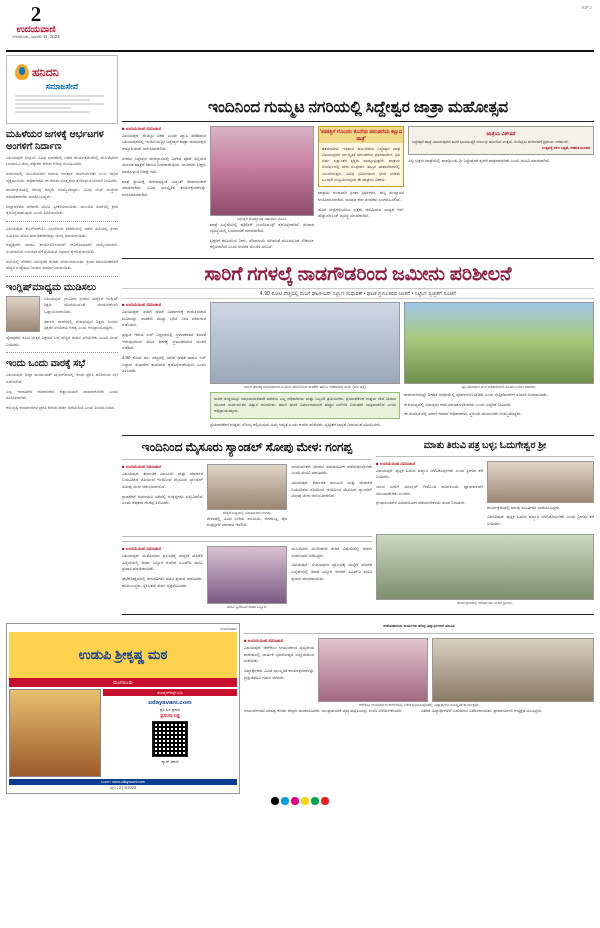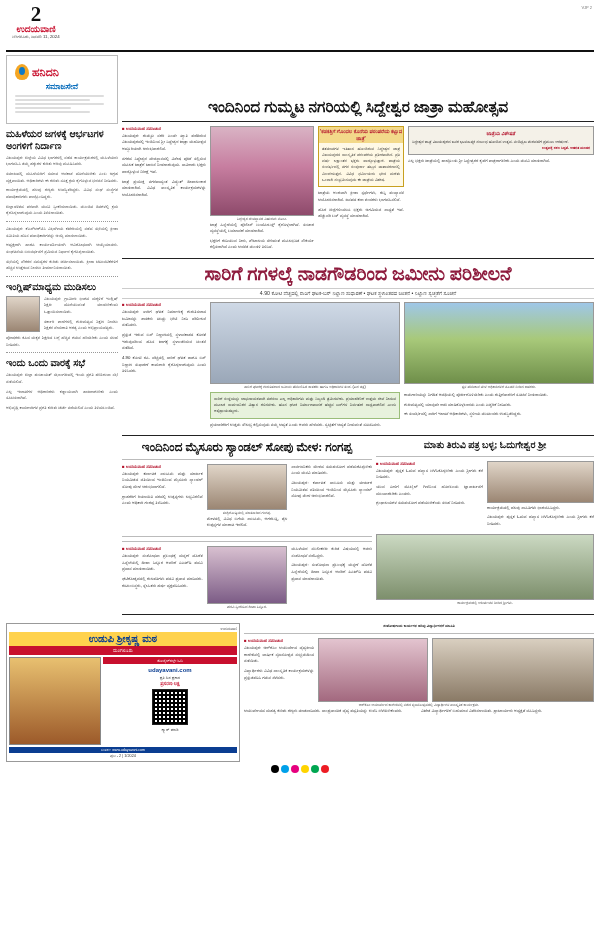--- a/index.html
+++ b/index.html
@@ -73,21 +73,21 @@
 
   .quotebox{border:1px solid #999;background:#f4f1e8;padding:3px;}
   .qb-title{font-size:5px;font-weight:bold;color:#b3122b;text-align:center;margin-bottom:2px;}
   .qb-body{font-size:4.1px;line-height:1.5;text-align:justify;}
 
   .greenband{background:#e8f2dd;border:1px solid #9bbd7a;padding:3px;font-size:4.2px;line-height:1.5;text-align:justify;}
 
   
   .bottom{display:flex;gap:4px;margin-top:4px;}
   .ad-big{width:228px;border:1px solid #999;padding:2px;}
-  .ad-hdr{background:#ffd24d;text-align:center;font-size:10px;font-weight:bold;color:#0a3d91;padding:1px;}
+  .ad-hdr{background:#ffd24d;text-align:center;font-size:13px;font-weight:bold;color:#0a3d91;padding:15px;}
   .ad-red{background:#c8102e;color:#fff;text-align:center;font-size:5px;padding:1px;}
   .ad-row{display:flex;gap:2px;margin-top:2px;}
   .ad-poster{width:90px;height:86px;background:linear-gradient(180deg,#e8c070,#9c5a2a);border:1px solid #888;}
   .ad-mid{flex:1;font-size:3.6px;line-height:1.4;color:#333;}
   .qr{width:34px;height:34px;background:#fff;border:1px solid #222;margin:2px auto;
       background-image:repeating-linear-gradient(90deg,#000 0 2px,#fff 2px 4px),repeating-linear-gradient(0deg,#000 0 2px,#fff 2px 4px);
       background-blend-mode:multiply;}
   .ad-foot{background:#0a3d91;color:#fff;font-size:3.6px;text-align:center;padding:1px;margin-top:2px;}
 
   .colorbar{display:flex;justify-content:center;gap:2px;margin-top:3px;}

